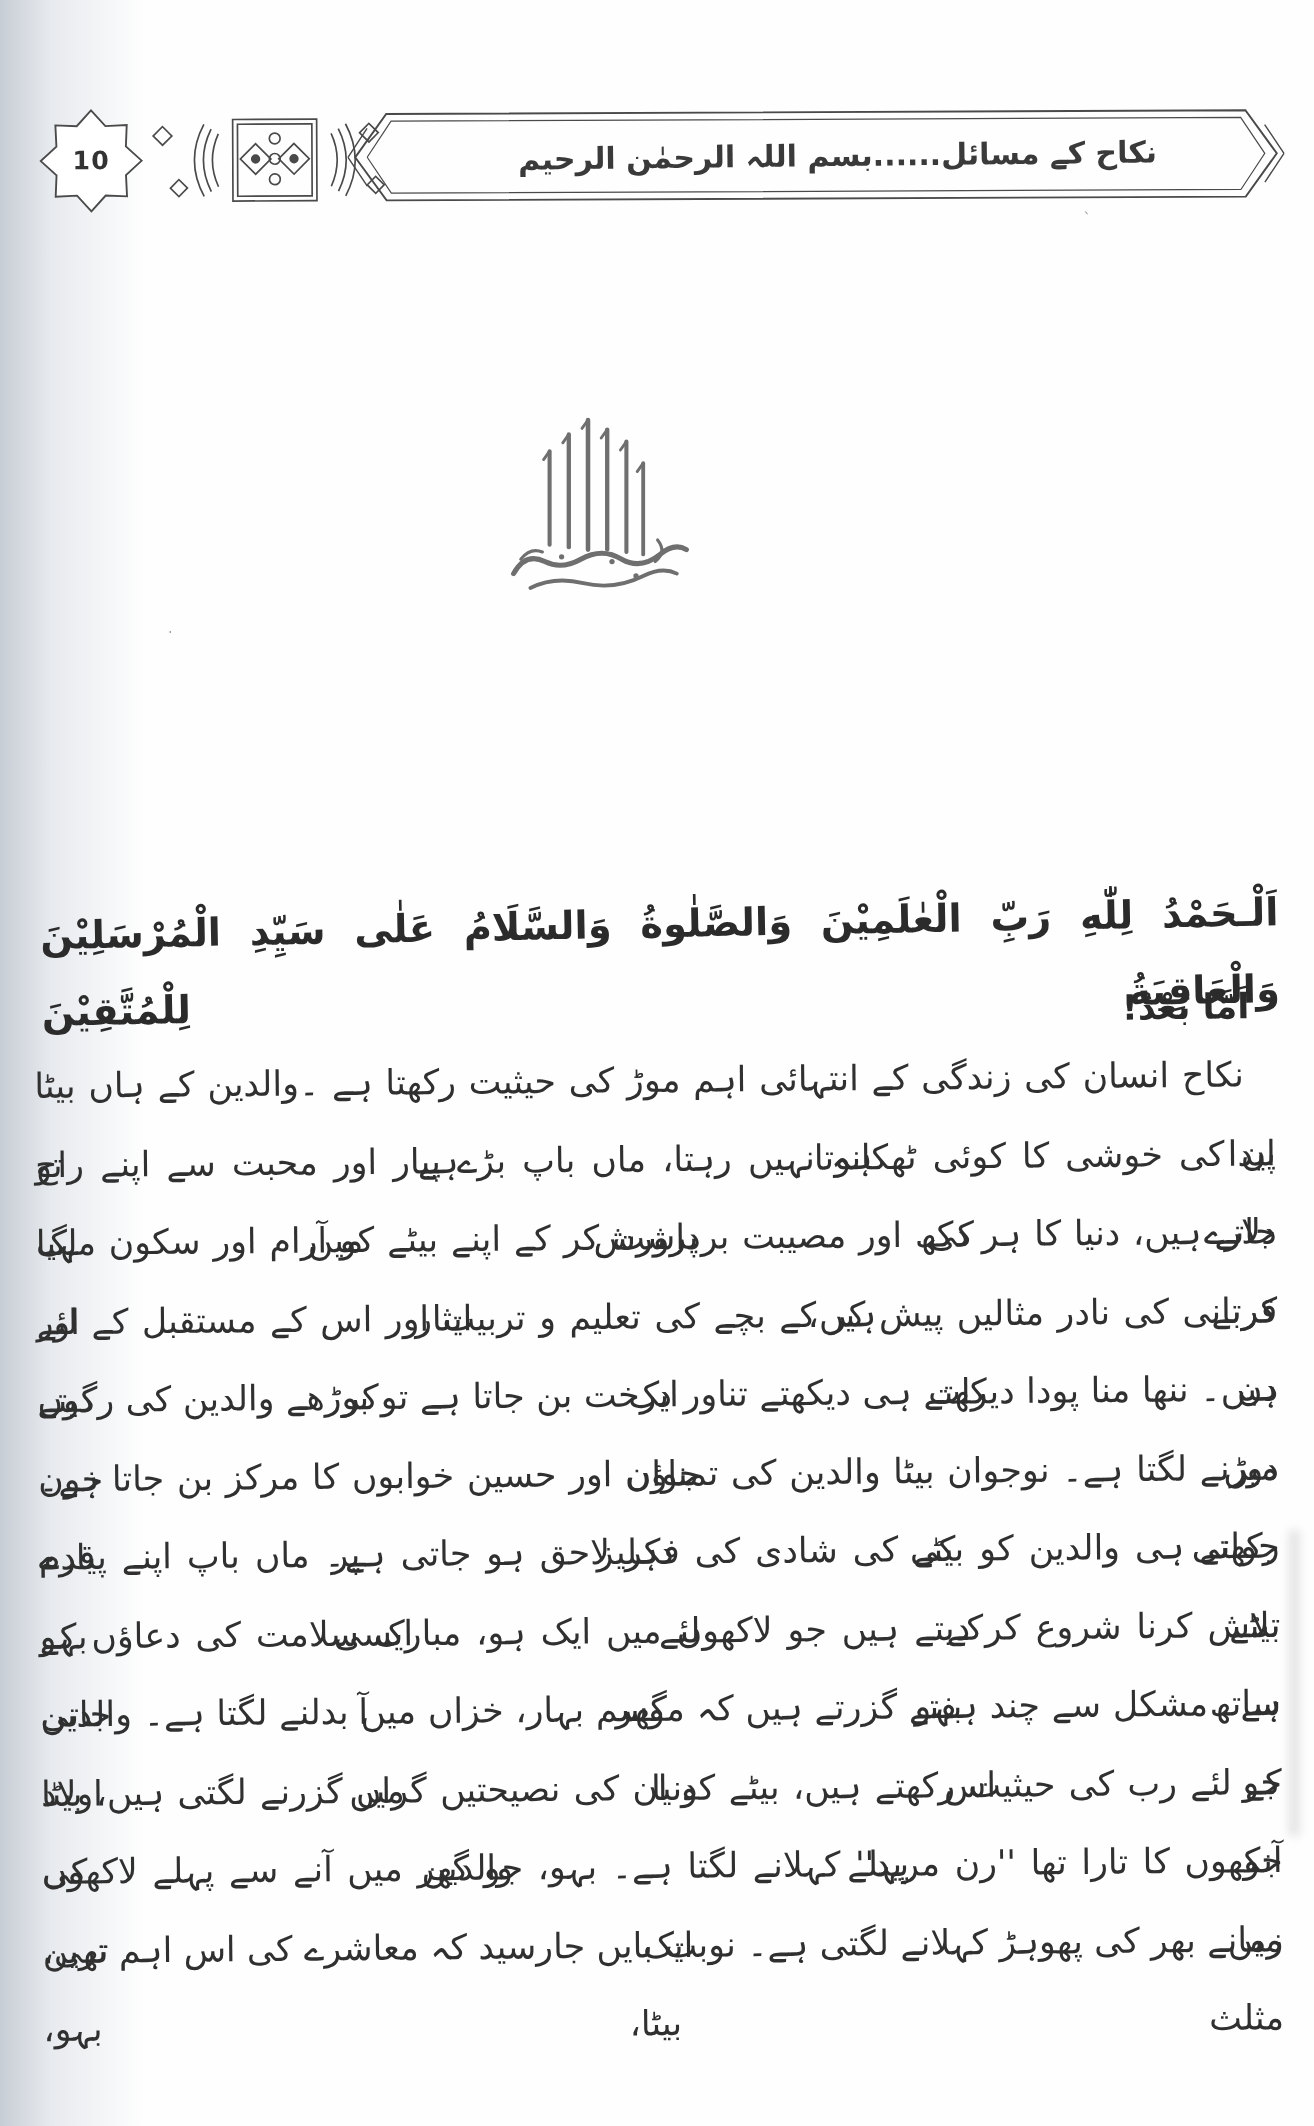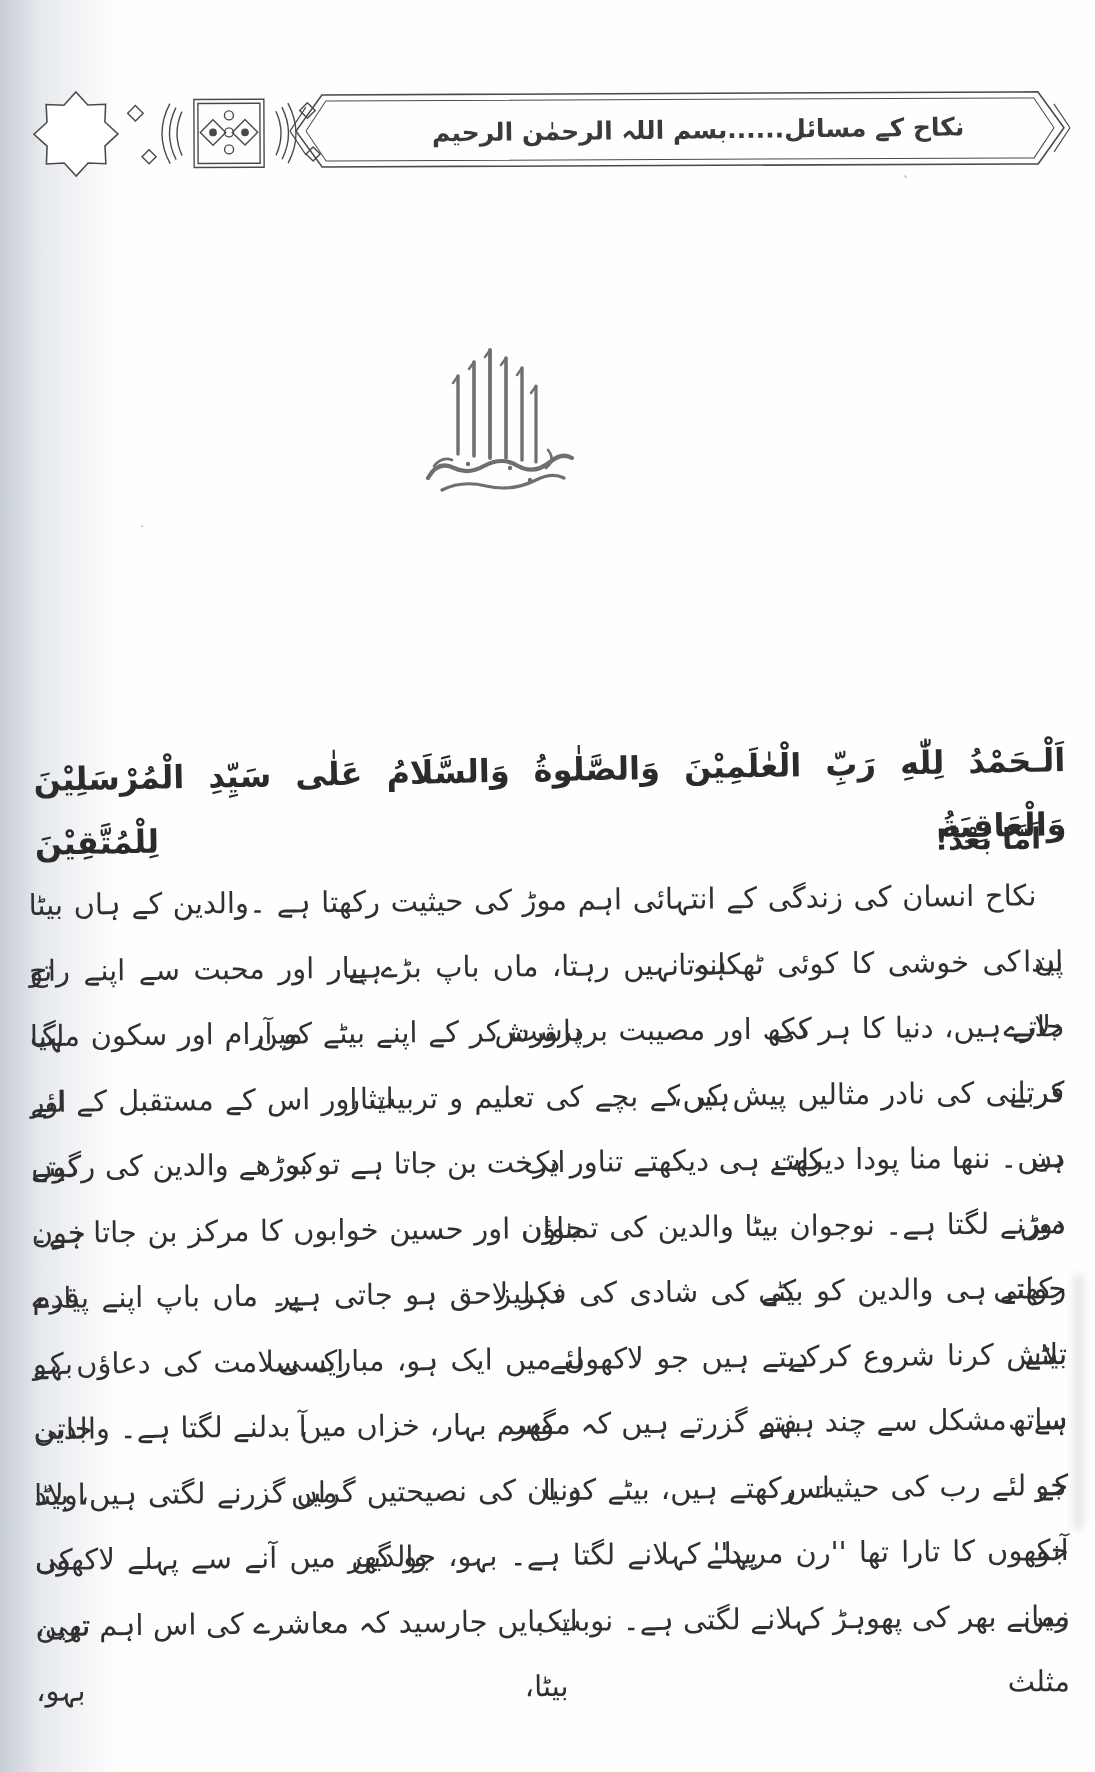--- a/index.html
+++ b/index.html
@@ -80,20 +80,21 @@
   <div class="scan-edge-left"></div>
   <div class="scan-streak-right"></div>
   <span class="speck" style="left:903px;top:175px;">`</span>
   <span class="speck" style="left:140px;top:520px;">·</span>
 
   <div class="header-band">
 
     <svg class="page-badge" viewBox="0 0 90 90">
       <polygon points="88,45 74.6,57.2 75.4,75.4 57.2,74.6 45,88 32.8,74.6 14.6,75.4 15.4,57.2 2,45 15.4,32.8 14.6,14.6 32.8,15.4 45,2 57.2,15.4 75.4,14.6 74.6,32.8" fill="#ffffff" stroke="#4a4a4a" stroke-width="1.6"></polygon>
     </svg>
+    <div class="badge-number">10</div>
 
     <svg class="ornament" viewBox="0 0 210 96">
       <g fill="none" stroke="#4a4a4a" stroke-width="1.4">
 
         <rect x="6" y="22" width="11" height="11" transform="rotate(45 11.5 27.5)"></rect>
         <rect x="20" y="66" width="10" height="10" transform="rotate(45 25 71)"></rect>
         <rect x="178" y="20" width="11" height="11" transform="rotate(45 183.5 25.5)"></rect>
         <rect x="184" y="64" width="10" height="10" transform="rotate(45 189 69)"></rect>
 
         <path d="M46,18 q-16,30 0,60 M52,22 q-13,26 0,52 M58,26 q-10,22 0,44"></path>

